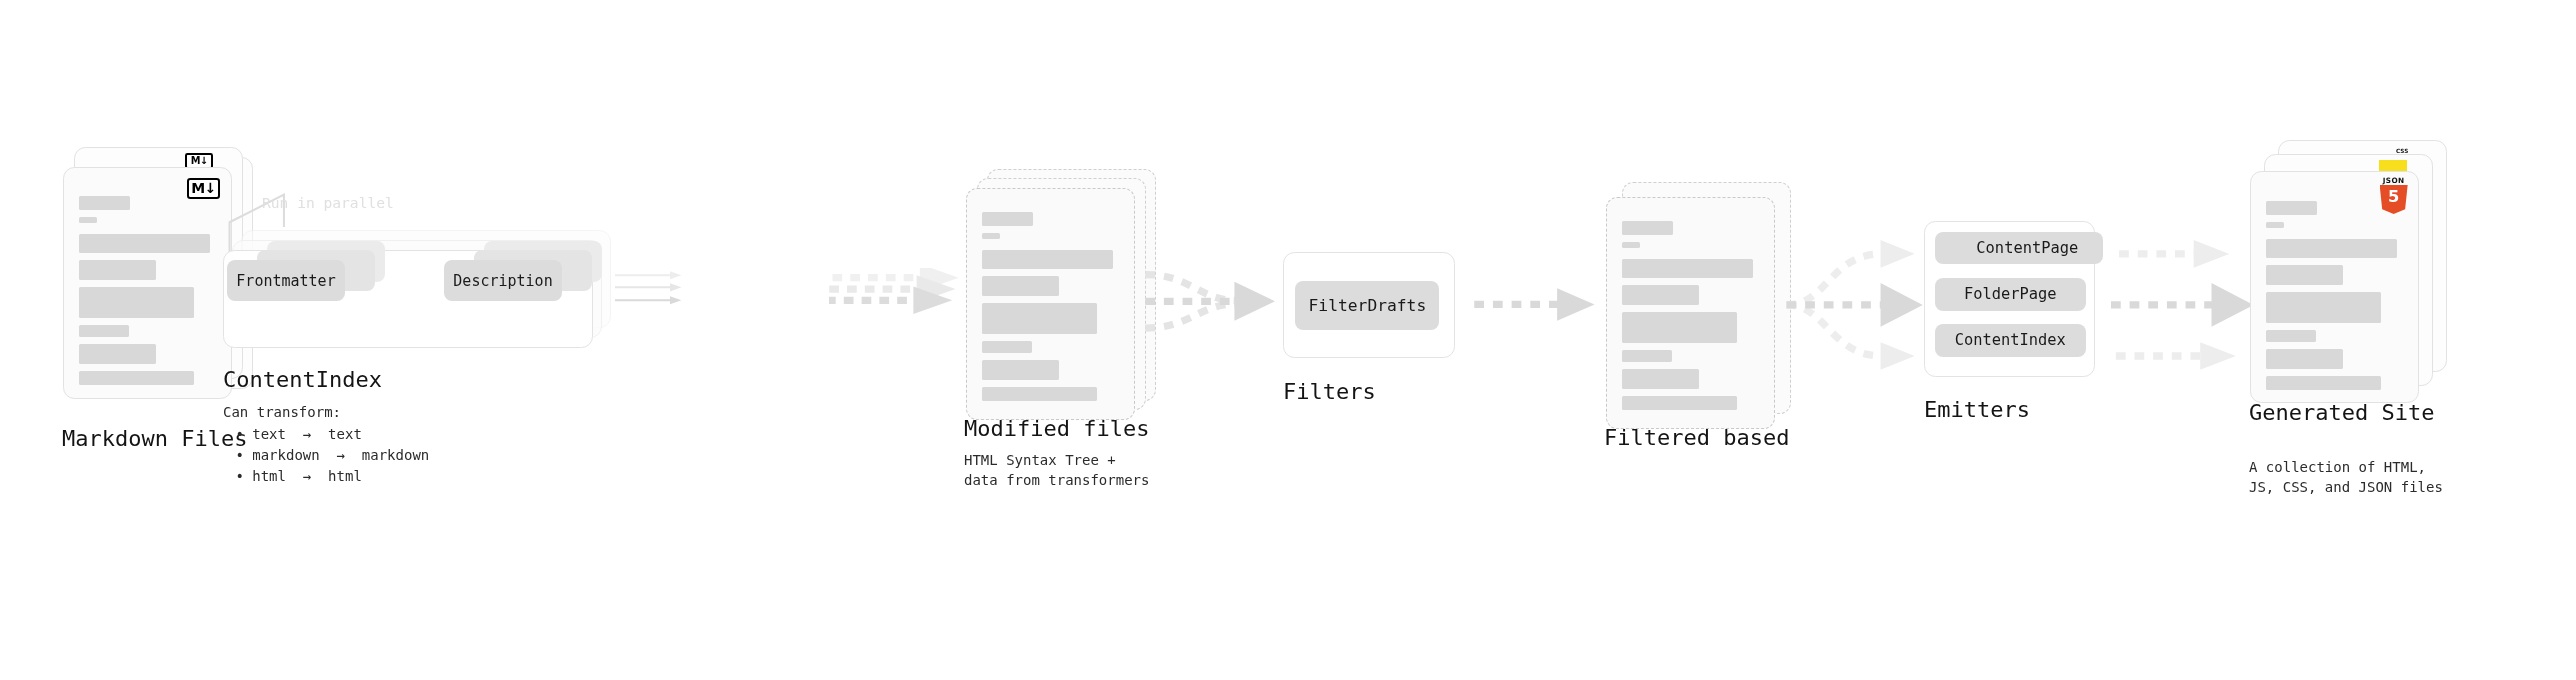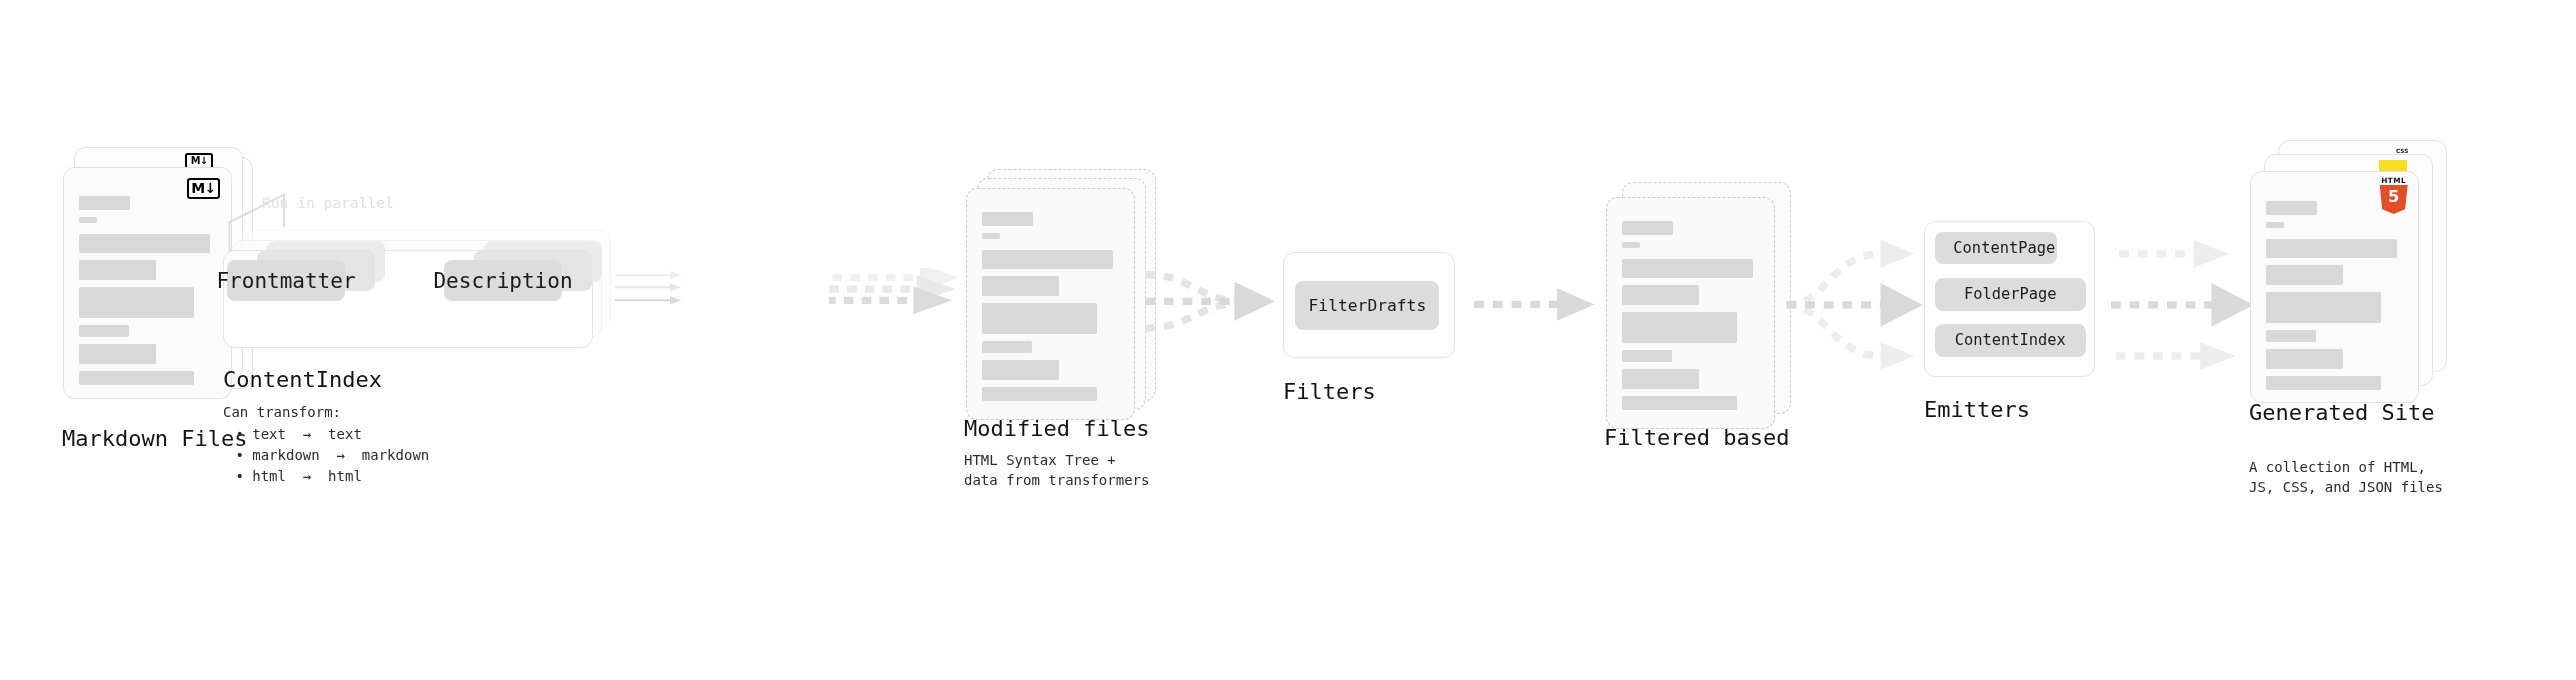--- a/index.html
+++ b/index.html
@@ -93,21 +93,21 @@
     border-radius: 11.4px;
     background: #ffffff;
   }
   .pbox.ghostbox { background: #fcfcfc; border-color: #ececec; }
   .chip {
     position: absolute;
     background: #dcdcdc;
     border-radius: 8.1px;
     display: flex; align-items: center; justify-content: center;
     font-family: "DejaVu Sans Mono", "Liberation Mono", monospace;
-    font-size: 21px; color: #1a1a1a; white-space: nowrap;
+    font-size: 15px; color: #1a1a1a; white-space: nowrap;
   }
   .chip.pale { background: #ebebeb; color: transparent; }
   .chip.pale2 { background: #e4e4e4; color: transparent; }
 
   
   .title {
     position: absolute;
     font-family: "DejaVu Sans Mono", "Liberation Mono", monospace;
     font-size: 22px; color: #141414; white-space: nowrap;
   }
@@ -311,21 +311,21 @@
       <path d="M 8 85 C 58 85, 62 22, 126 22" stroke="#ededed"></path>
       <path d="M 8 85 C 58 85, 62 148, 126 148" stroke="#ededed"></path>
       <line x1="8" y1="85" x2="128" y2="85" stroke="#d9d9d9"></line>
     </g>
     <polygon points="124,5 166,22 124,39" fill="#ededed"></polygon>
     <polygon points="124,58 176,85 124,112" fill="#d9d9d9"></polygon>
     <polygon points="124,131 166,148 124,165" fill="#ededed"></polygon>
   </svg>
 
   <div class="pbox" style="left:1924px; top:221px; width:171px; height:156px;">
-    <div class="chip" style="left:9.8px; top:9.8px; width:122px; height:32.5px; font-size:15.4px;padding-left:17px;">ContentPage</div>
+    <div class="chip" style="left:9.8px; top:9.8px; width:168px; height:32.5px; font-size:15.4px;padding-left:17px;">ContentPage</div>
     <div class="chip" style="left:9.8px; top:56px; width:151px; height:32.5px; font-size:15.4px;">FolderPage</div>
     <div class="chip" style="left:9.8px; top:102px; width:151px; height:32.5px; font-size:15.4px;">ContentIndex</div>
   </div>
   <div class="title" style="left:1924px; top:397px;">Emitters</div>
 
   <svg class="arrowsvg" style="left:2111px; top:236px;" width="154" height="146" viewBox="0 0 190 180">
     <g stroke-width="9" stroke-dasharray="12 11" fill="none">
       <line x1="10" y1="22" x2="104" y2="22" stroke="#ededed"></line>
       <line x1="0" y1="85" x2="128" y2="85" stroke="#d9d9d9"></line>
       <line x1="6" y1="148" x2="112" y2="148" stroke="#ededed"></line>
@@ -339,21 +339,21 @@
     <div class="ghost" style="left:28px; top:-31px;"></div>
     <div class="badge-css" style="left:140px; top:-23px;">
       <div class="c-word">CSS</div>
         <div class="c-bar"></div>
     </div>
     <div class="ghost" style="left:14px; top:-17px;"></div>
     <div class="badge-js" style="left:129px; top:-11.4px;"></div>
   </div>
   <div class="card" style="left:2250px; top:171px;">
     <div class="badge-html5" style="right:8.1px; top:4.9px;">
-      <div class="h5-word">HTML</div>
+      <div class="h5-word">JSON</div>
       <div class="h5-shield">5</div>
     </div>
     <div class="card-body" style="top:29px;">
       <div class="bar" style="width:51px; height:14px;"></div>
       <div class="bar" style="width:18.7px; height:5.7px; margin-bottom:10.6px;"></div>
       <div class="bar" style="width:131px; height:19.5px;"></div>
       <div class="bar" style="width:77px; height:19.5px;"></div>
       <div class="bar" style="width:115px; height:31px;"></div>
       <div class="bar" style="width:50px; height:11.4px;"></div>
       <div class="bar" style="width:77px; height:19.5px;"></div>

